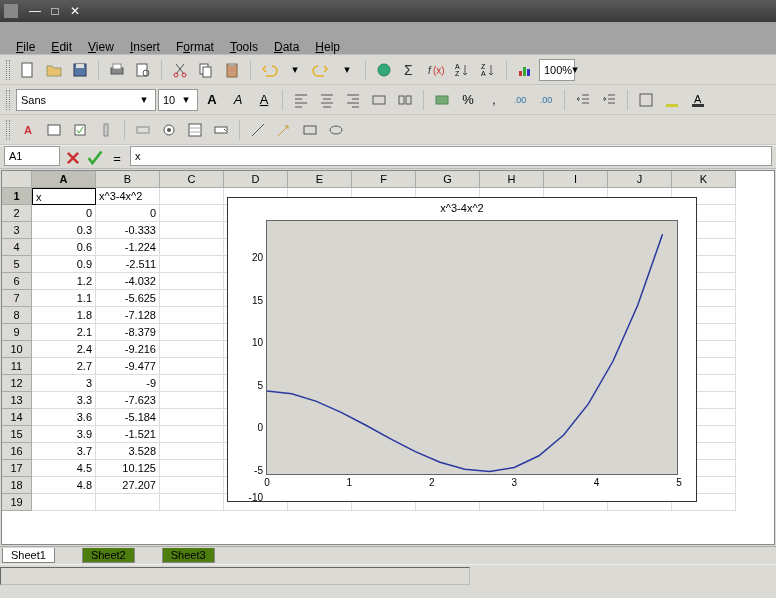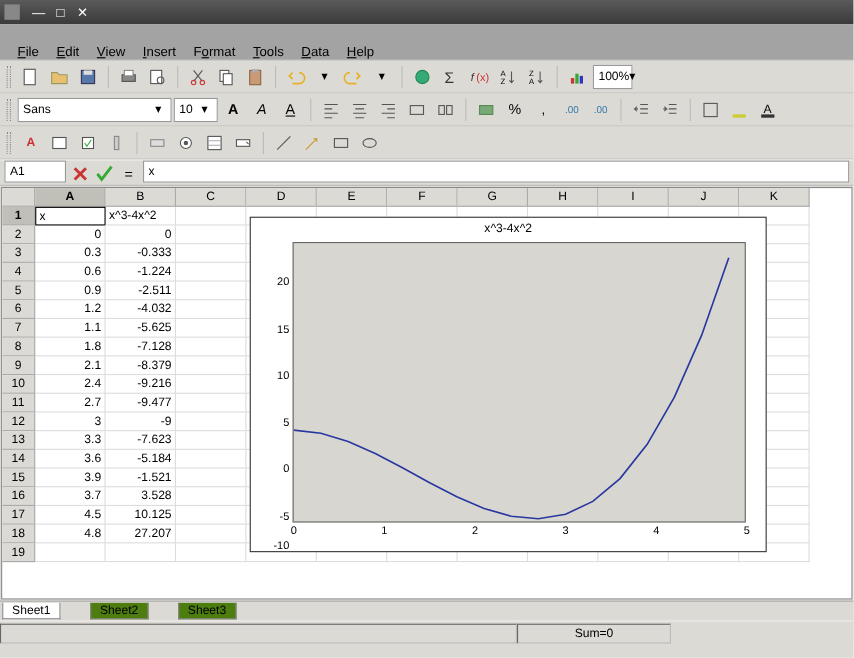--- a/index.html
+++ b/index.html
@@ -631,14 +631,13 @@
 </div>
 
 <div class="tabs-row">
   <div class="stab active">Sheet1</div>
   <div class="stab">Sheet2</div>
   <div class="stab">Sheet3</div>
 </div>
 
 <div class="statusbar">
   <div class="panel p1"></div>
-  <div class="panel p2">Sum=0</div>
 </div>
 
 </body></html>

